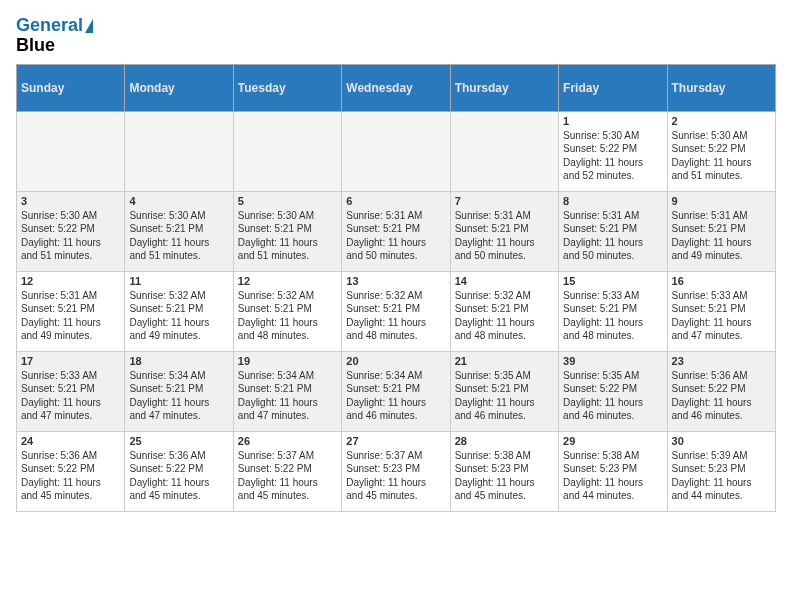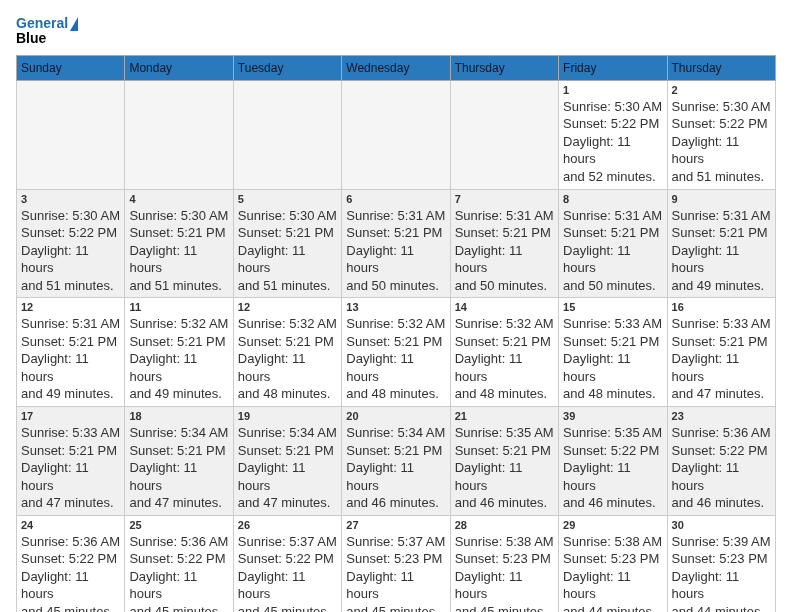--- a/index.html
+++ b/index.html
@@ -15,21 +15,21 @@
       align-items: flex-start;
       justify-content: space-between;
       margin-bottom: 4px;
     }
     .logo {
       display: flex;
       flex-direction: column;
       align-items: flex-start;
     }
     .logo-text {
-      font-size: 14px;
+      font-size: 18px;
       font-weight: bold;
       color: #333;
       line-height: 1.1;
     }
     .logo-text span.blue { color: #1a6faf; }
     .logo-triangle {
       display: inline-block;
       width: 0;
       height: 0;
       border-left: 8px solid transparent;
@@ -49,24 +49,24 @@
       color: #333;
       margin-bottom: 8px;
       font-weight: normal;
     }
     .calendar {
       width: 100%;
       border-collapse: collapse;
     }
     .calendar th {
       background: #2a79bd;
-      color: #0f172a;
+      color: #e5e5e5;
       font-size: 12px;
-      font-weight: normal;
-      padding: 5px 4px;
+      font-weight: bold;
+      padding: 16px 4px;
       text-align: left;
       border: 1px solid #aaa;
     }
     .calendar td {
       vertical-align: top;
       border: 1px solid #ccc;
       padding: 3px 4px;
       font-size: 9.5px;
       color: #333;
       background: #fff;
@@ -76,21 +76,21 @@
     .calendar td.empty {
       background: #f5f5f5;
     }
     .day-number {
       font-size: 11px;
       font-weight: bold;
       display: block;
       margin-bottom: 2px;
     }
     .day-info {
-      font-size: 13px;
+      font-size: 10px;
       line-height: 1.35;
       color: #333;
     }
     .row-shaded td {
       background: #f0f0f0;
     }
   </style>
 </head>
 <body>
 

